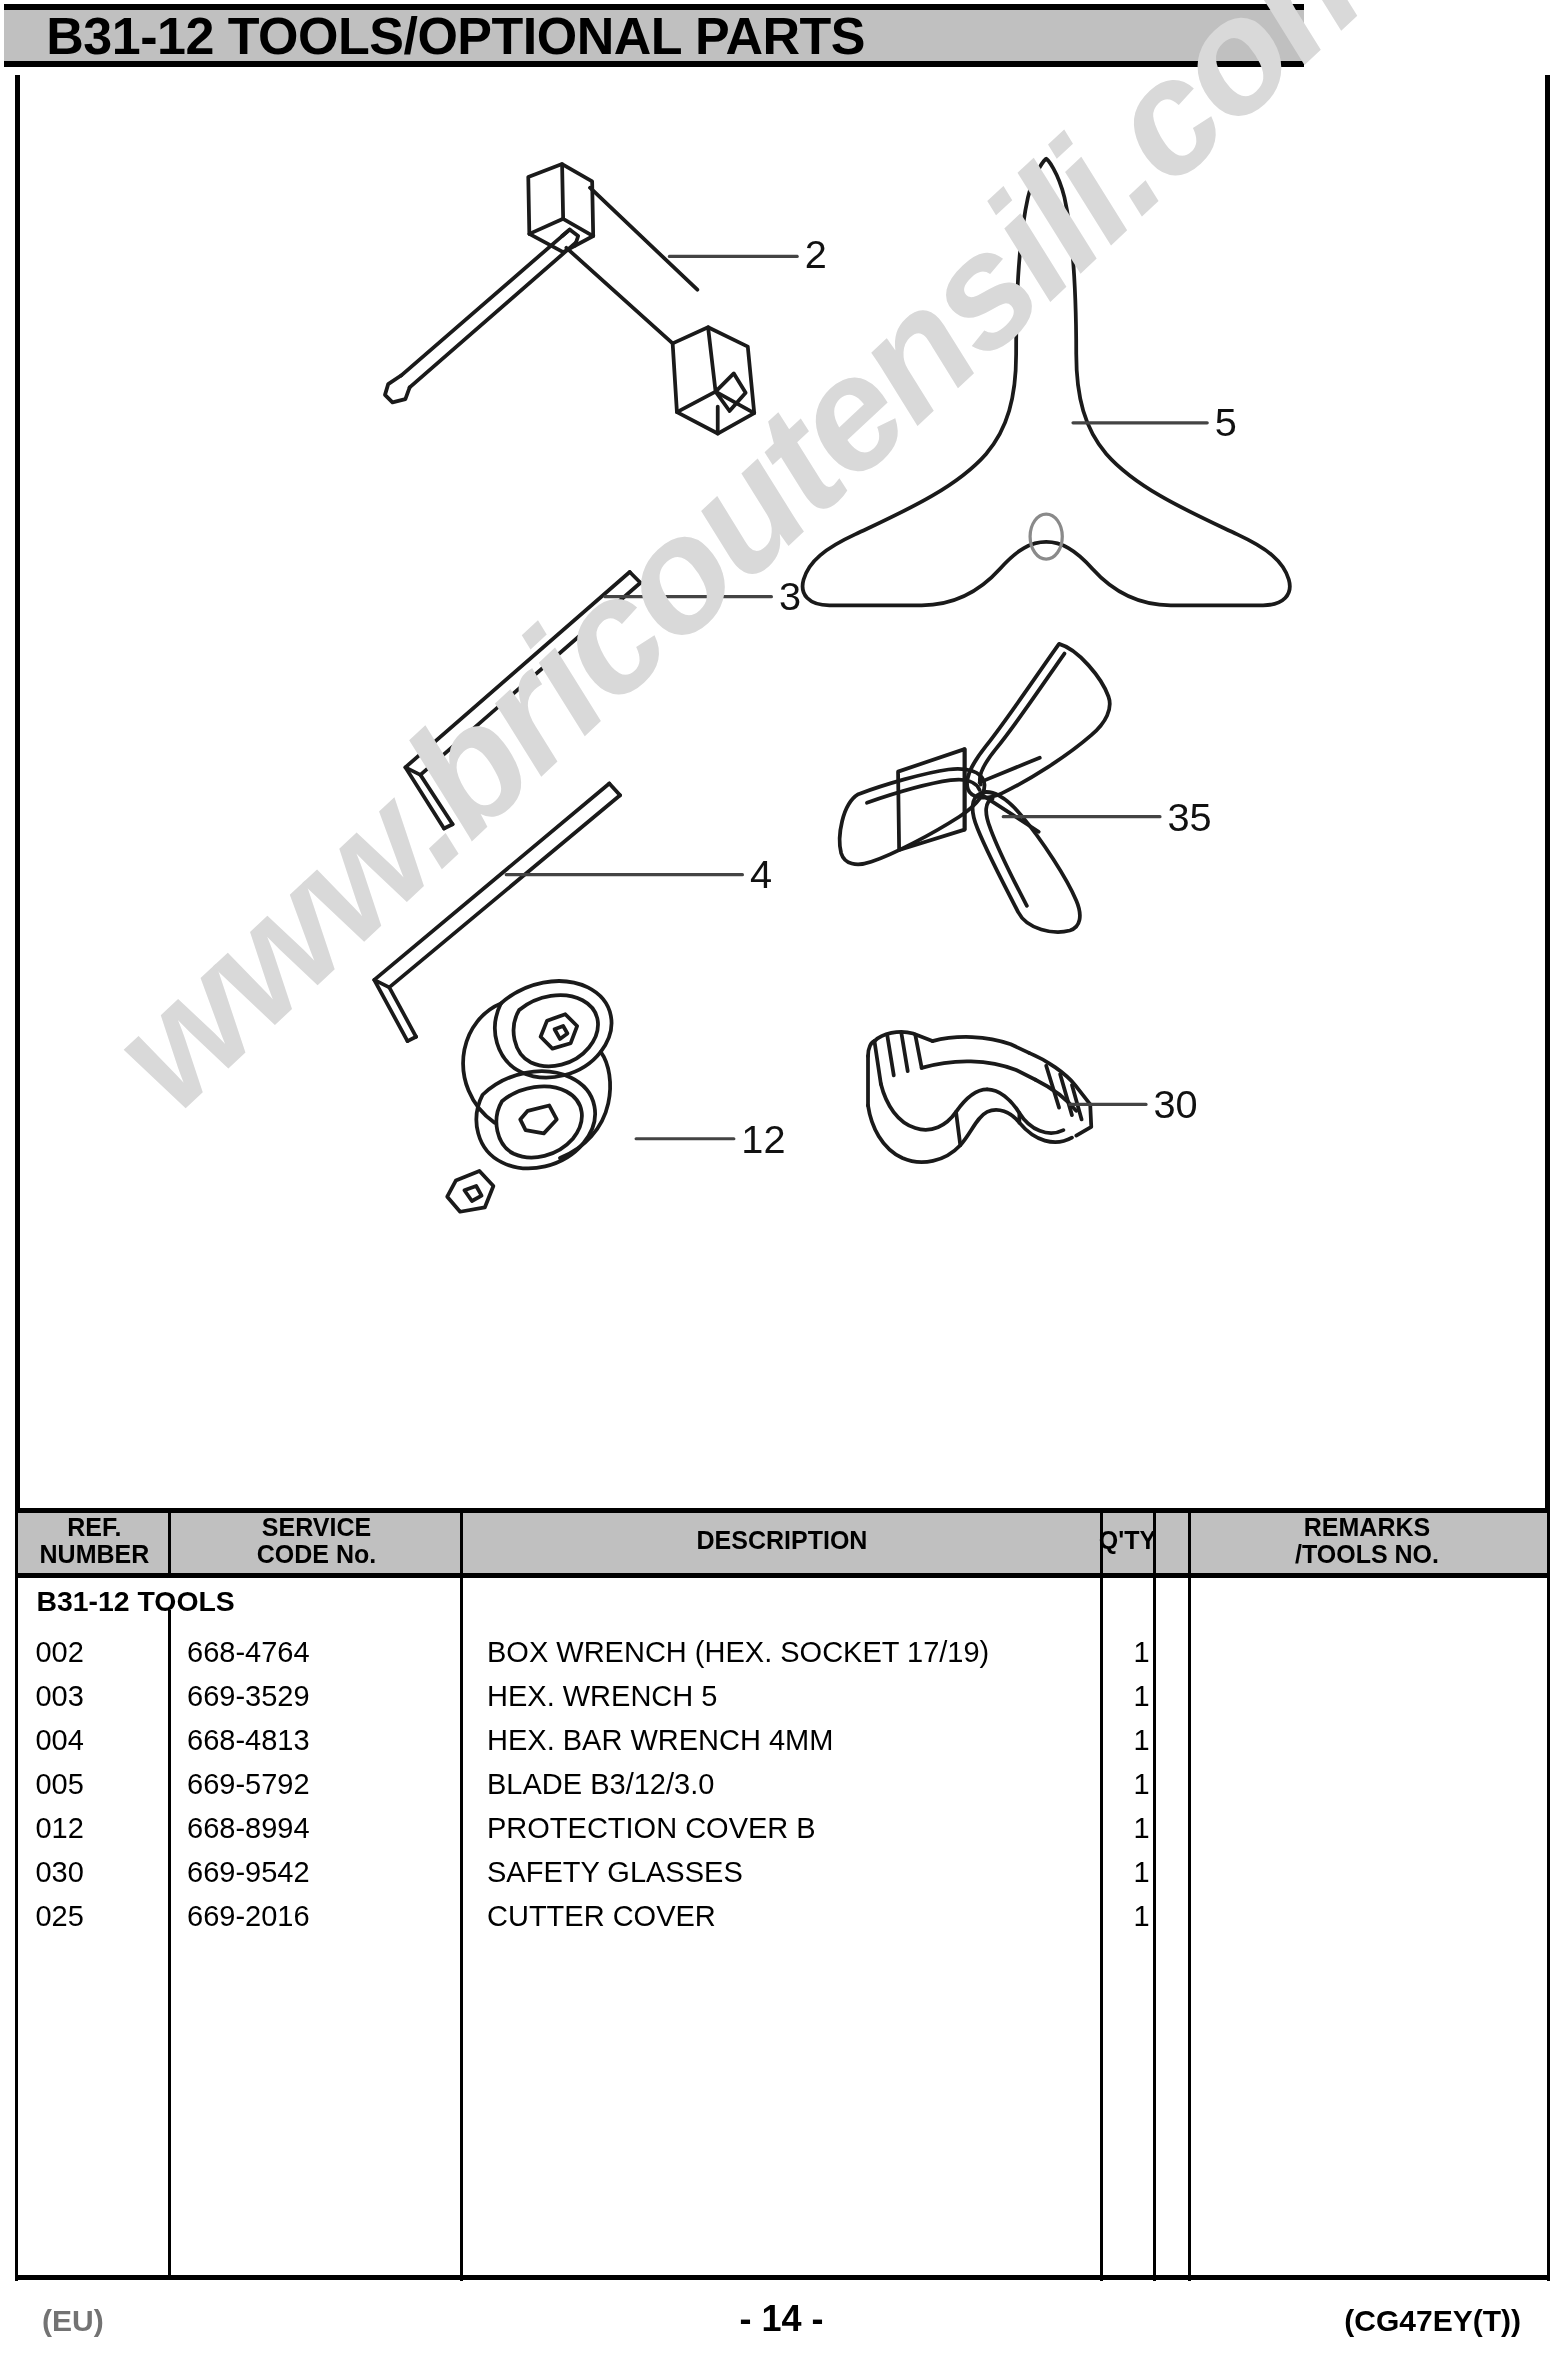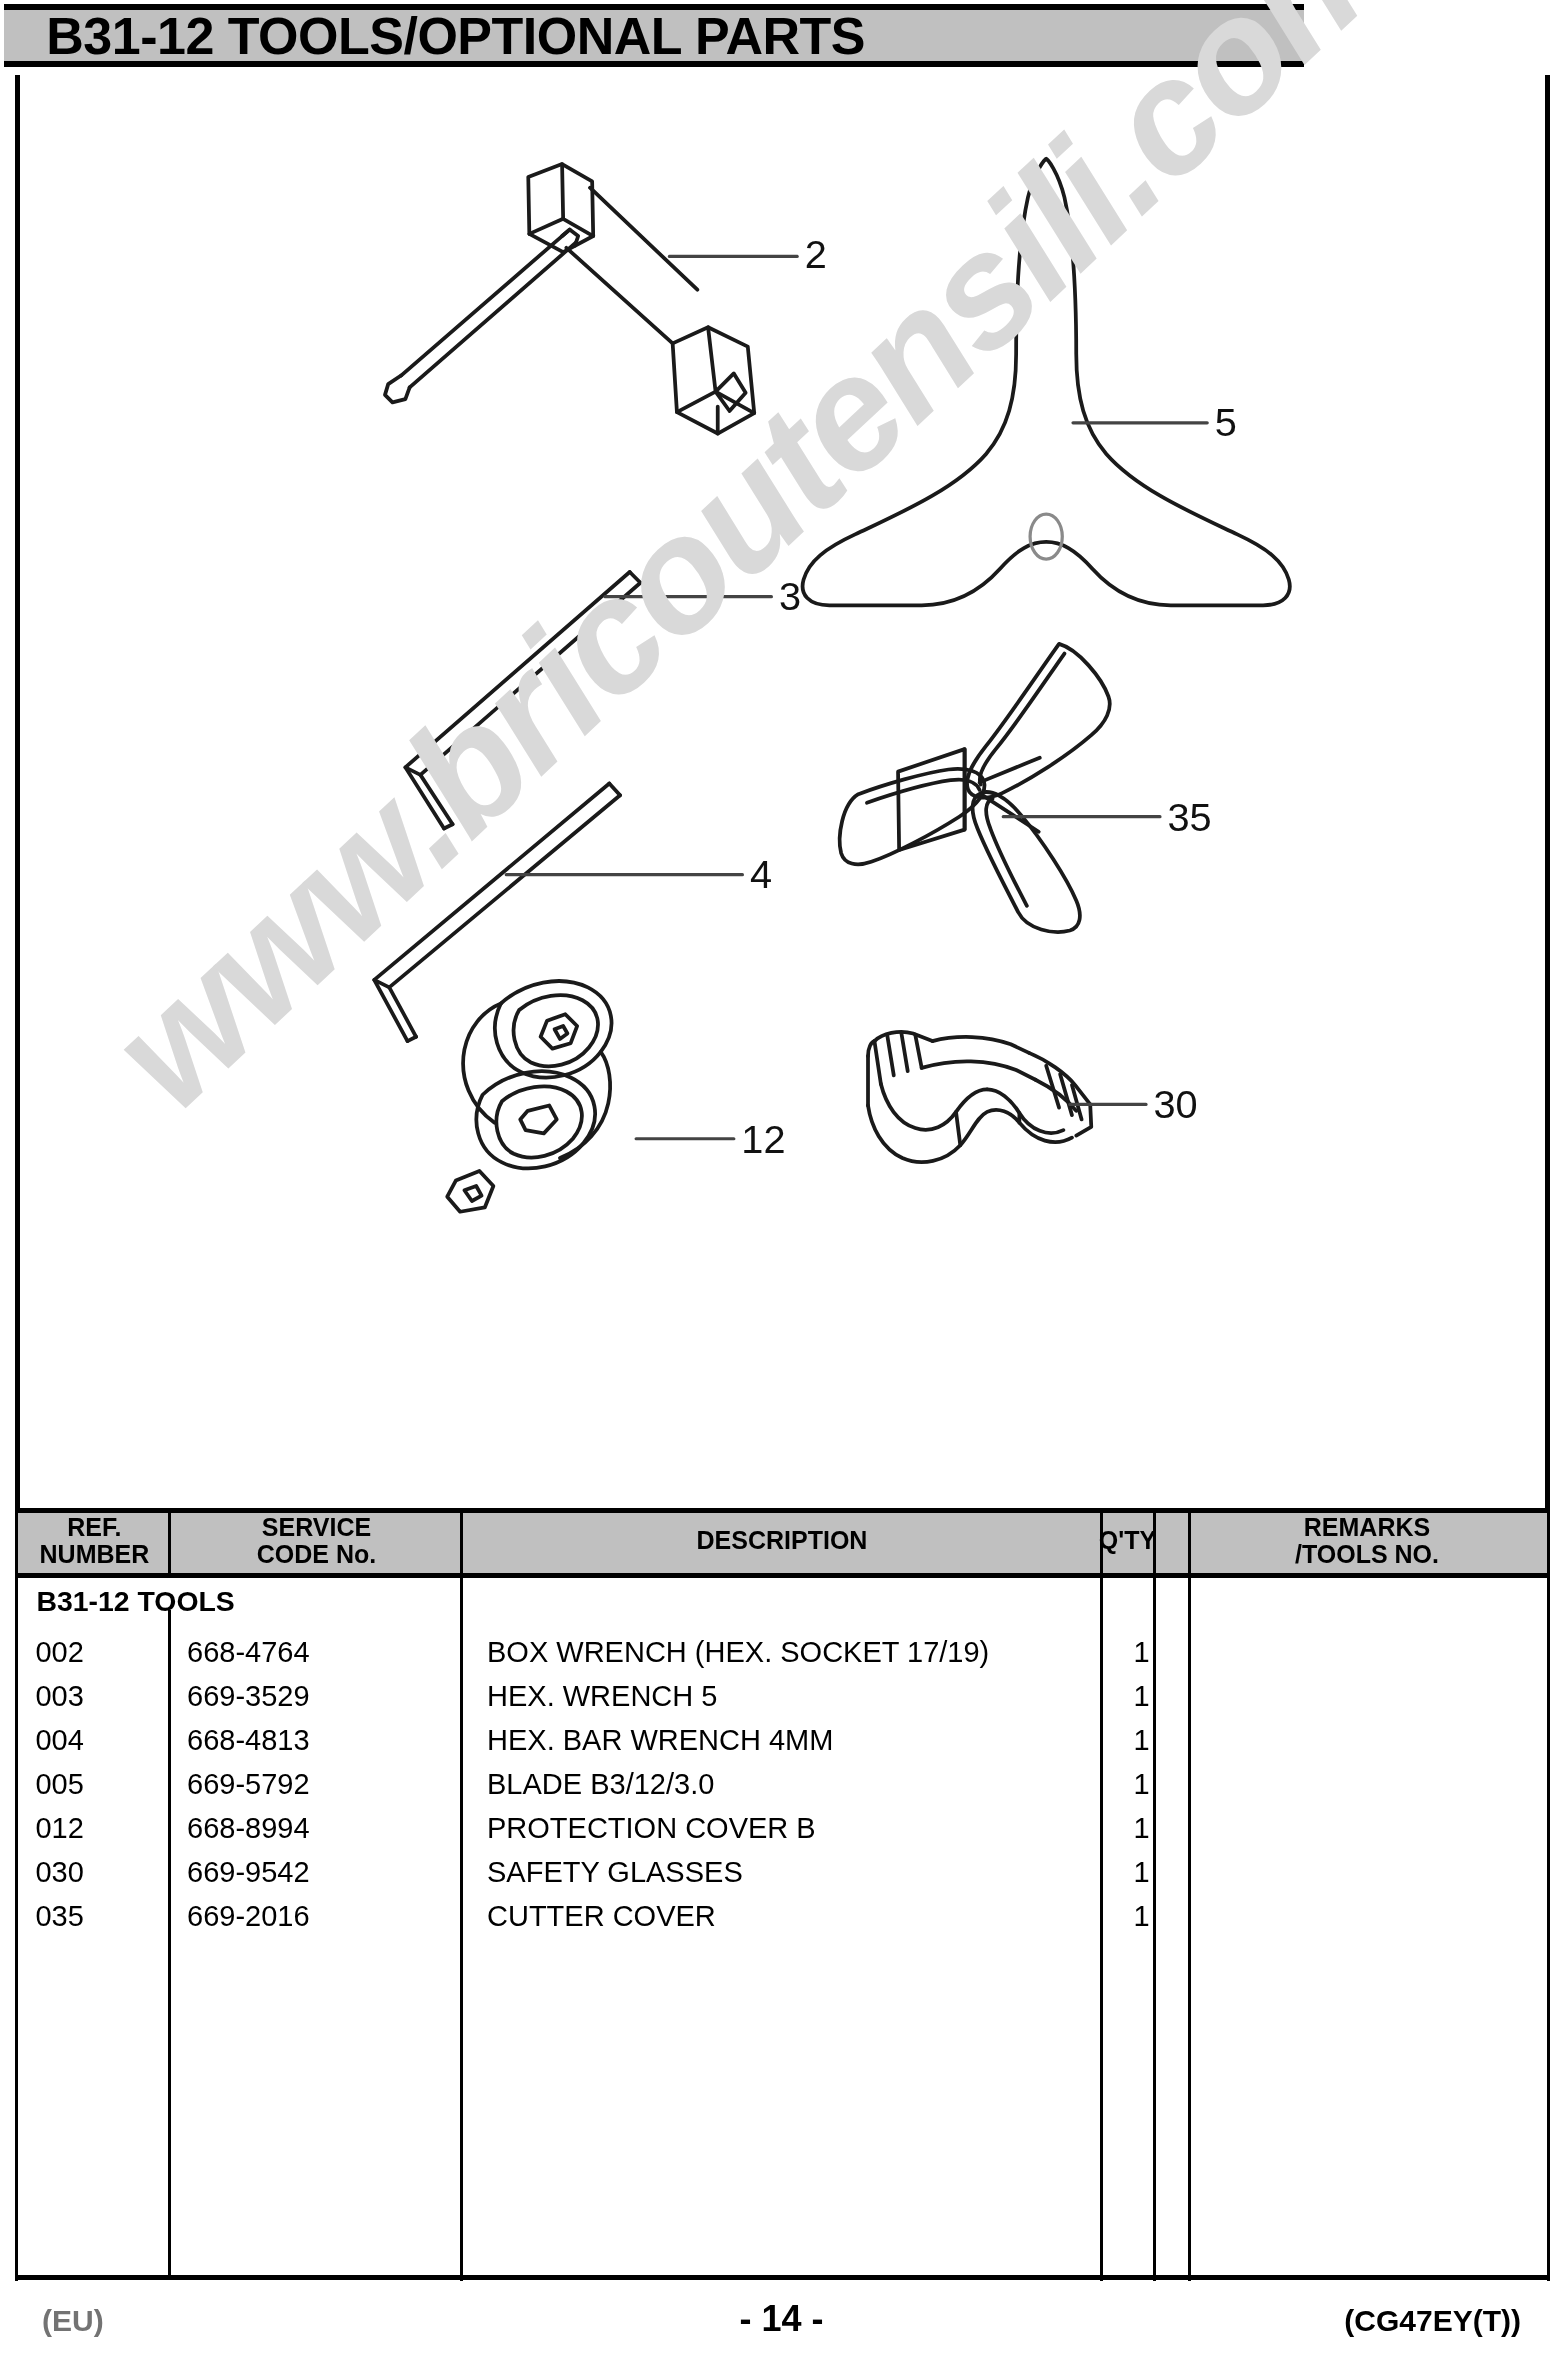--- a/index.html
+++ b/index.html
@@ -408,21 +408,21 @@
     </div>
 
     <div class="row" style="top:348px;">
       <div class="cell c-ref">030</div>
       <div class="cell c-code">669-9542</div>
       <div class="cell c-desc">SAFETY GLASSES</div>
       <div class="cell c-qty">1</div>
     </div>
 
     <div class="row" style="top:392px;">
-      <div class="cell c-ref">035</div>
+      <div class="cell c-ref">025</div>
       <div class="cell c-code">669-2016</div>
       <div class="cell c-desc">CUTTER COVER</div>
       <div class="cell c-qty">1</div>
     </div>
 
   </div>
 </div>
 
 <div class="footer">
   <div class="f-left">(EU)</div>

